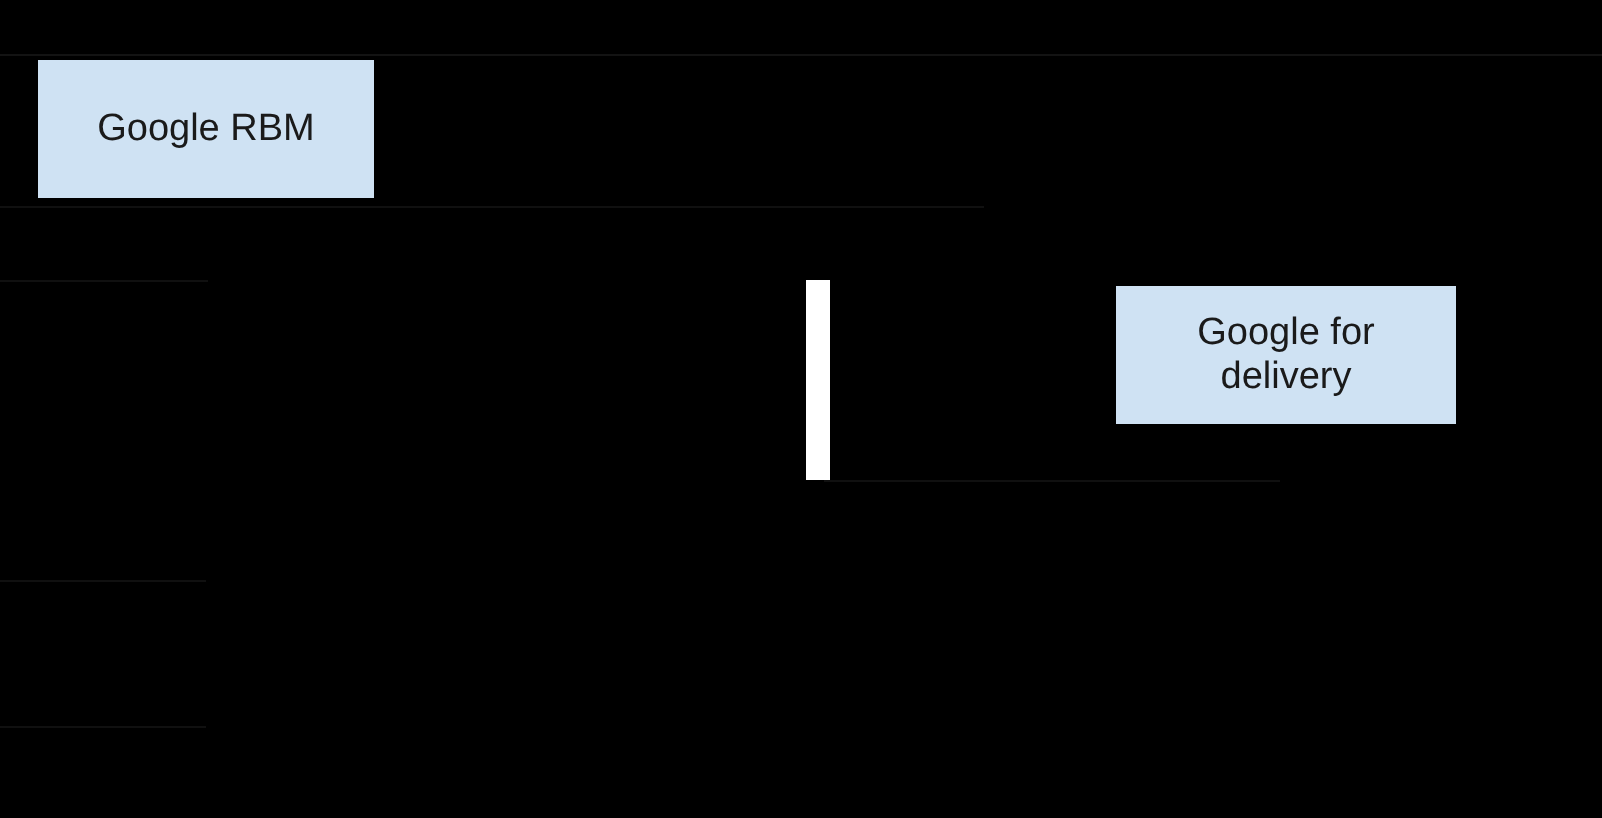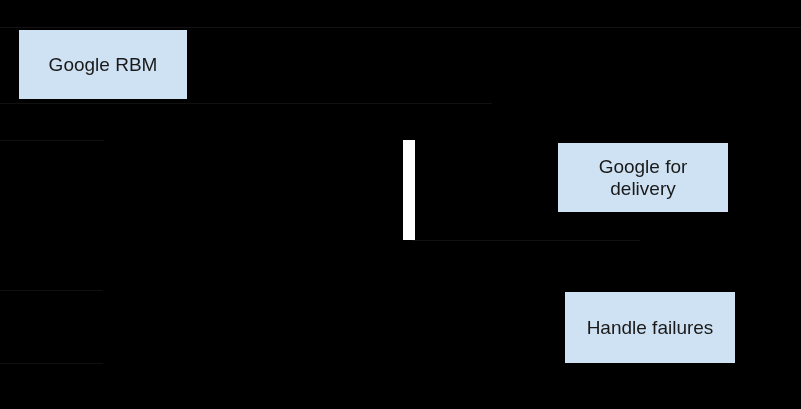--- a/index.html
+++ b/index.html
@@ -70,17 +70,14 @@
     <span>Google RBM</span>
   </div>
 
 
   <div class="activation-bar"></div>
 
   <div class="node node-queue">
     <span>Google for delivery</span>
   </div>
 
-  <div class="node node-failures">
-    <span>Handle failures</span>
-  </div>
 
 </div>
 
 </body></html>

